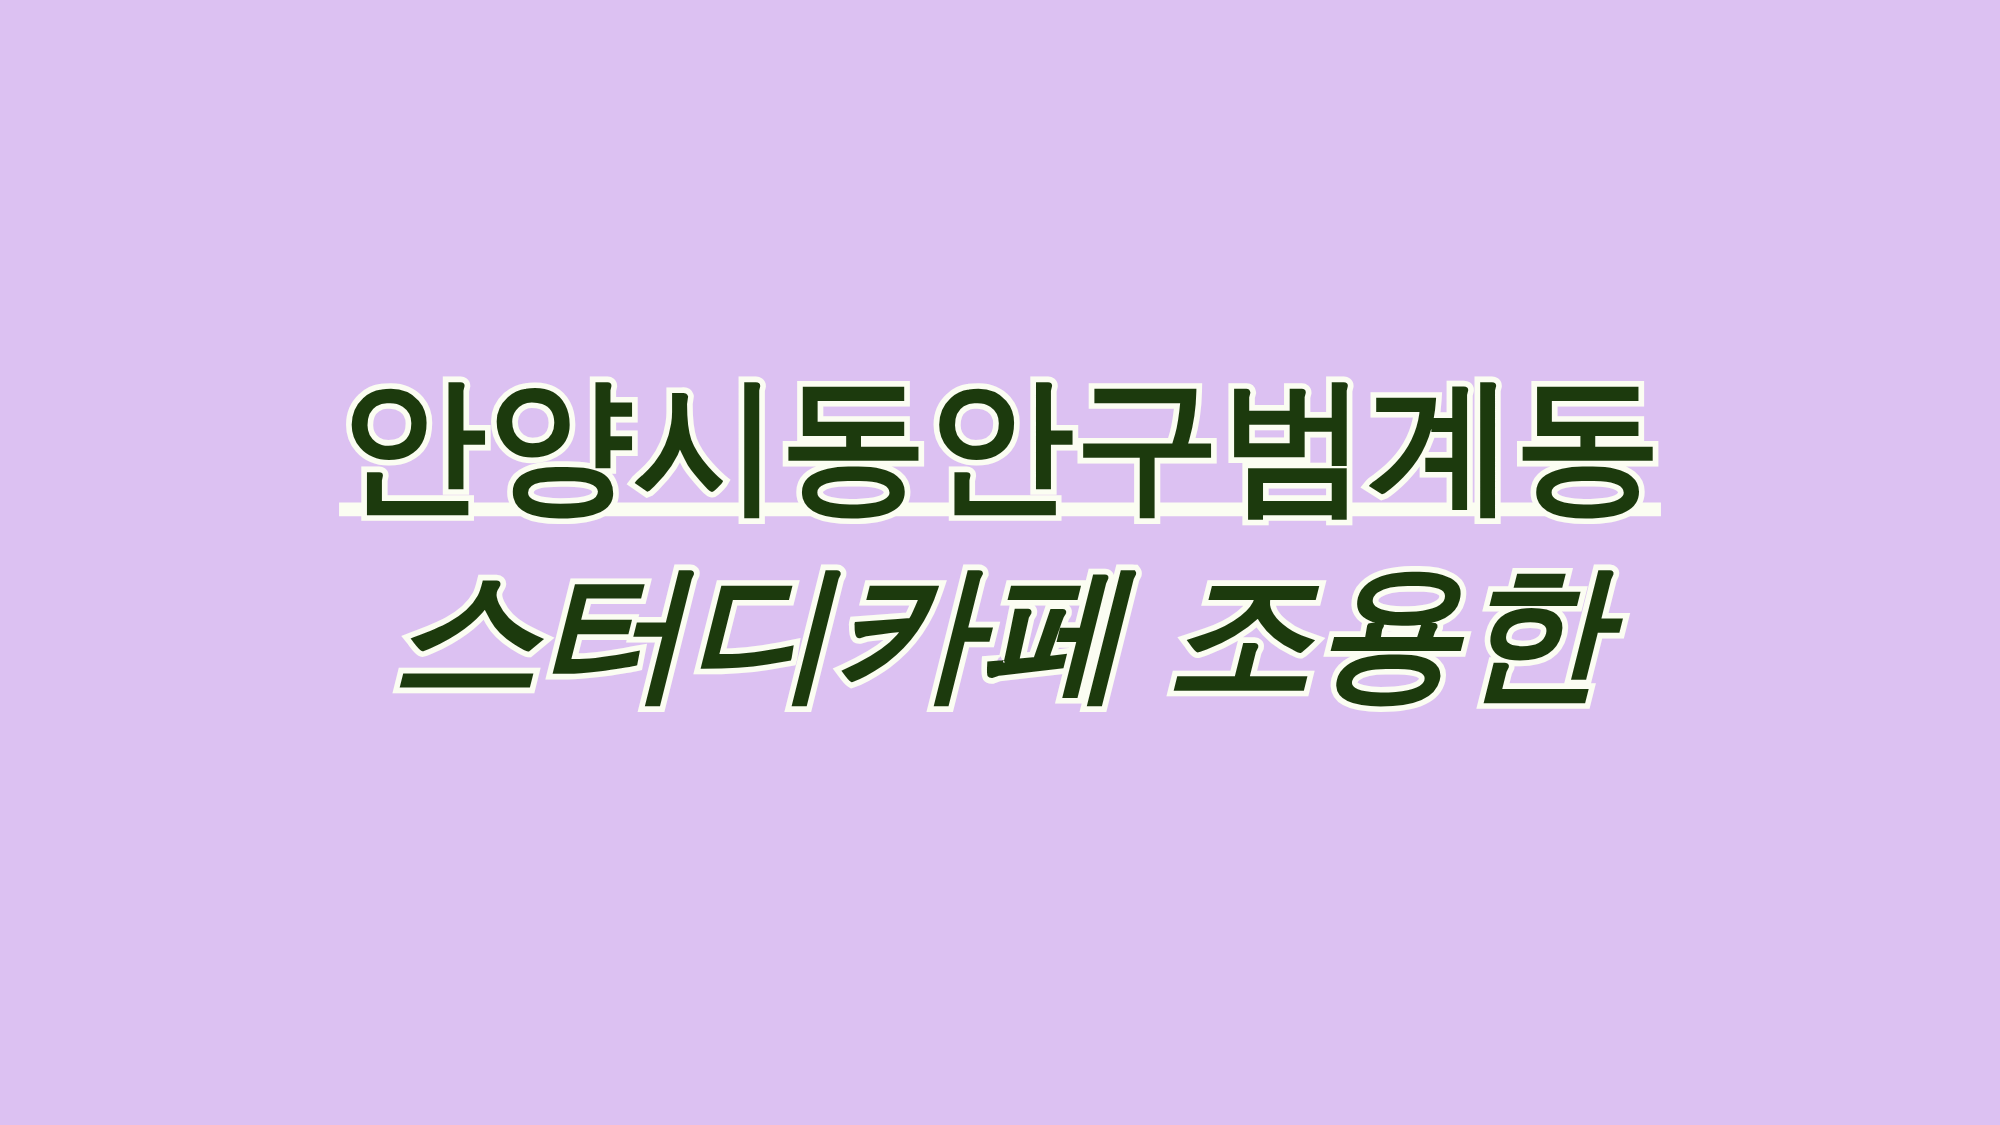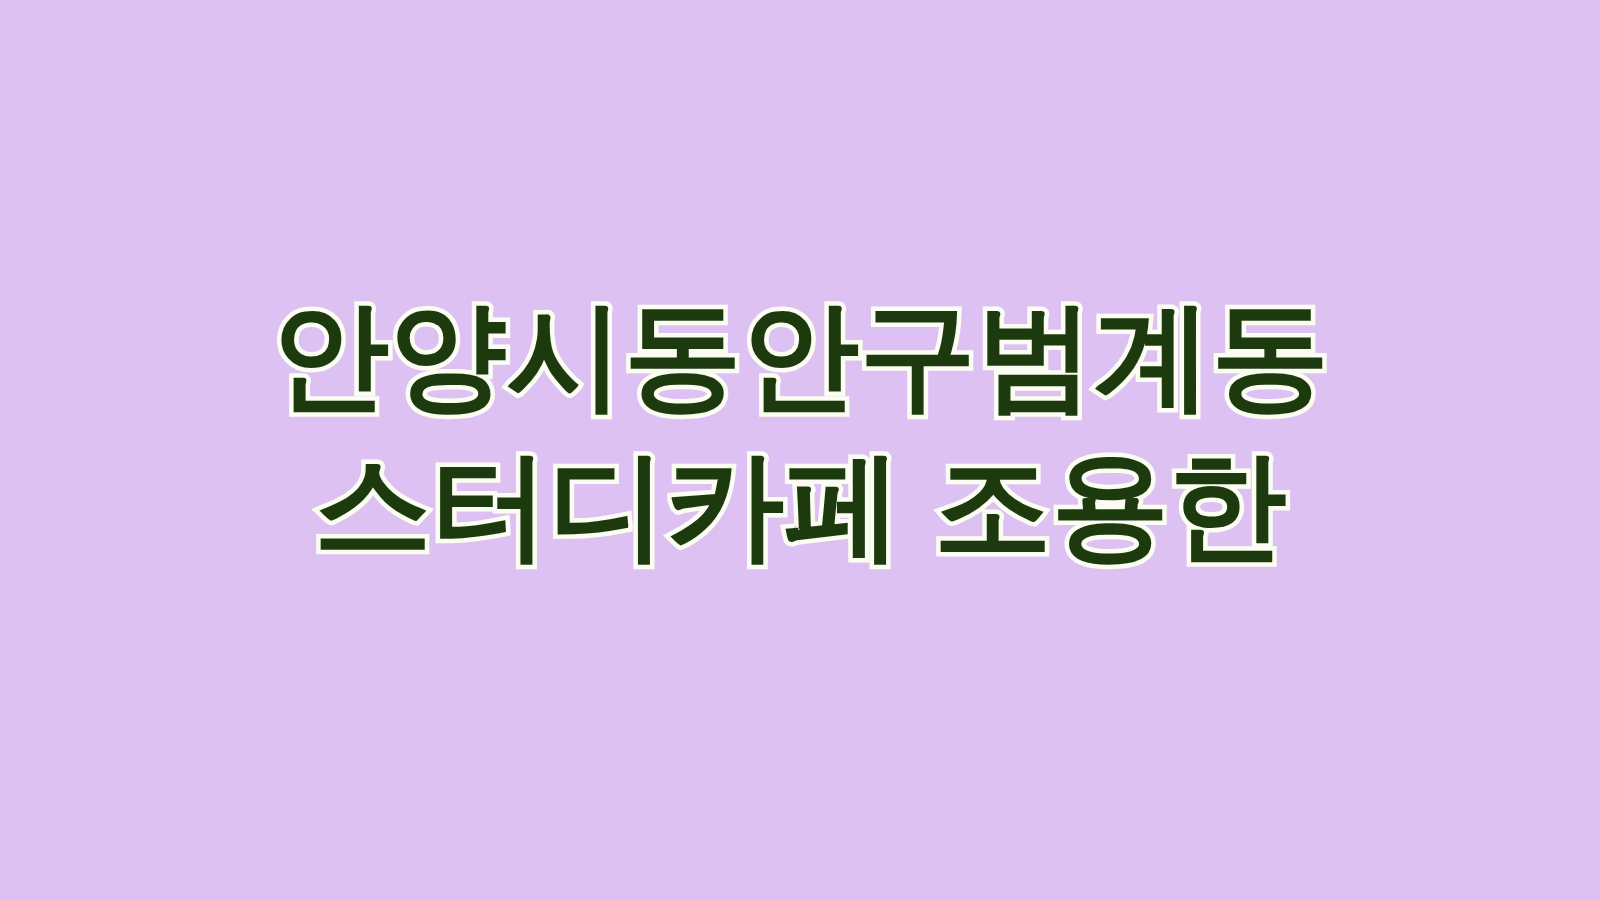--- a/index.html
+++ b/index.html
@@ -54,19 +54,19 @@
     margin-top: 6px;
   }
 </style>
 </head>
 <body>
 
 <div id="thumbnail-canvas" style="background: rgb(220, 193, 242);">
 
   <div id="headline-block">
 
-    <span class="headline-line" id="headline-line-1" style="color: rgb(28, 58, 13); -webkit-text-stroke: 9px rgb(251, 253, 242); font-size: 118px;">안양시동안구범계동</span>
+    <span class="headline-line" id="headline-line-1" style="color: rgb(28, 58, 13); -webkit-text-stroke: 9px rgb(251, 253, 242); font-size: 118px; text-decoration: underline;">안양시동안구범계동</span>
 
-    <span class="headline-line" id="headline-line-2" style="color: rgb(28, 58, 13); -webkit-text-stroke: 9px rgb(251, 253, 242); font-size: 118px;">스터디카페 조용한</span>
+    <span class="headline-line" id="headline-line-2" style="color: rgb(28, 58, 13); -webkit-text-stroke: 9px rgb(251, 253, 242); font-size: 118px; font-style: italic;">스터디카페 조용한</span>
 
   </div>
 
 </div>
 
 </body></html>

